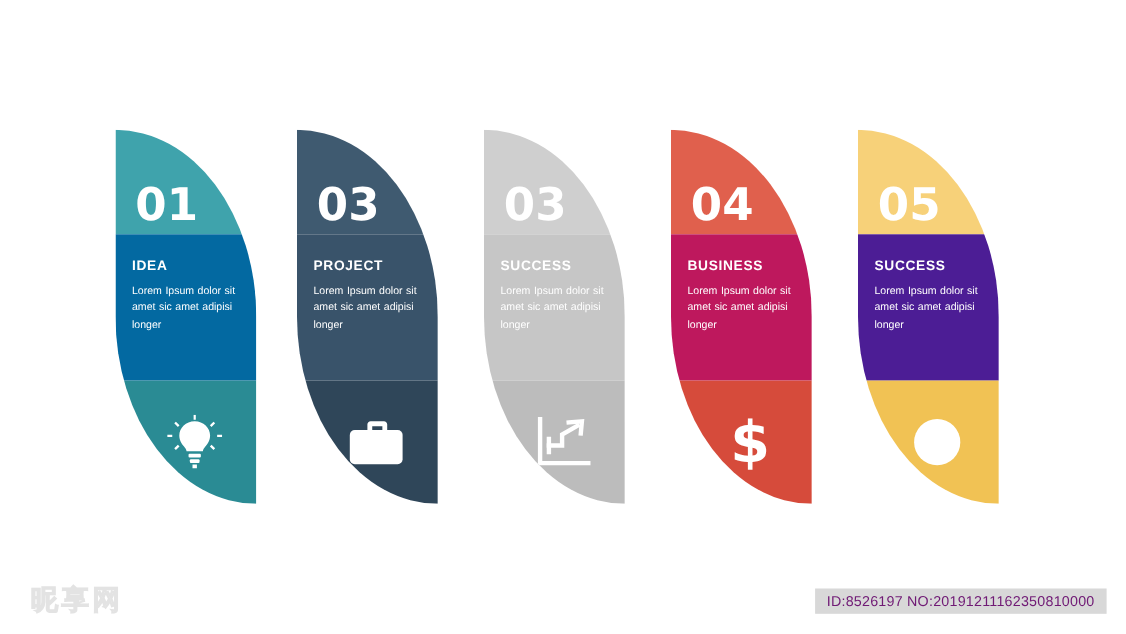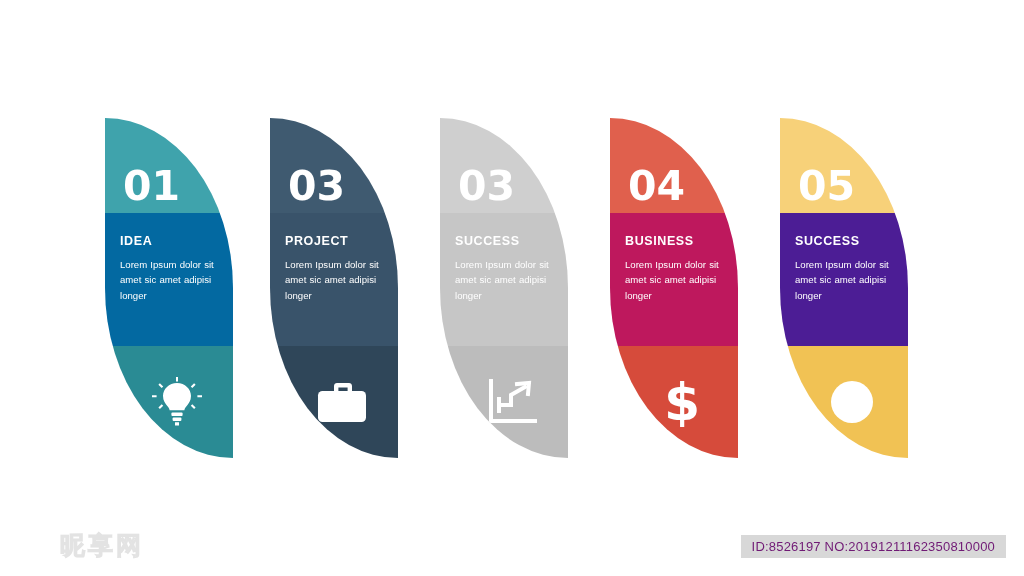--- a/index.html
+++ b/index.html
@@ -111,21 +111,20 @@
     gap: 9px;
     opacity: 1;
   }
   .wm-cjk {
     font-size: 25px;
     font-weight: bold;
     color: #ffffff;
     -webkit-text-stroke: 1px #e3e3e3;
     letter-spacing: 3px;
     font-family: Liberation Mono, monospace;
-    margin-left: 32px;
   }
   .wm-url {
     font-size: 20px;
     font-style: italic;
     color: #ffffff;
     -webkit-text-stroke: 1px #e0e0e0;
     letter-spacing: 1px;
     font-family: "DejaVu Sans", sans-serif;
   }
   #watermark-id {

